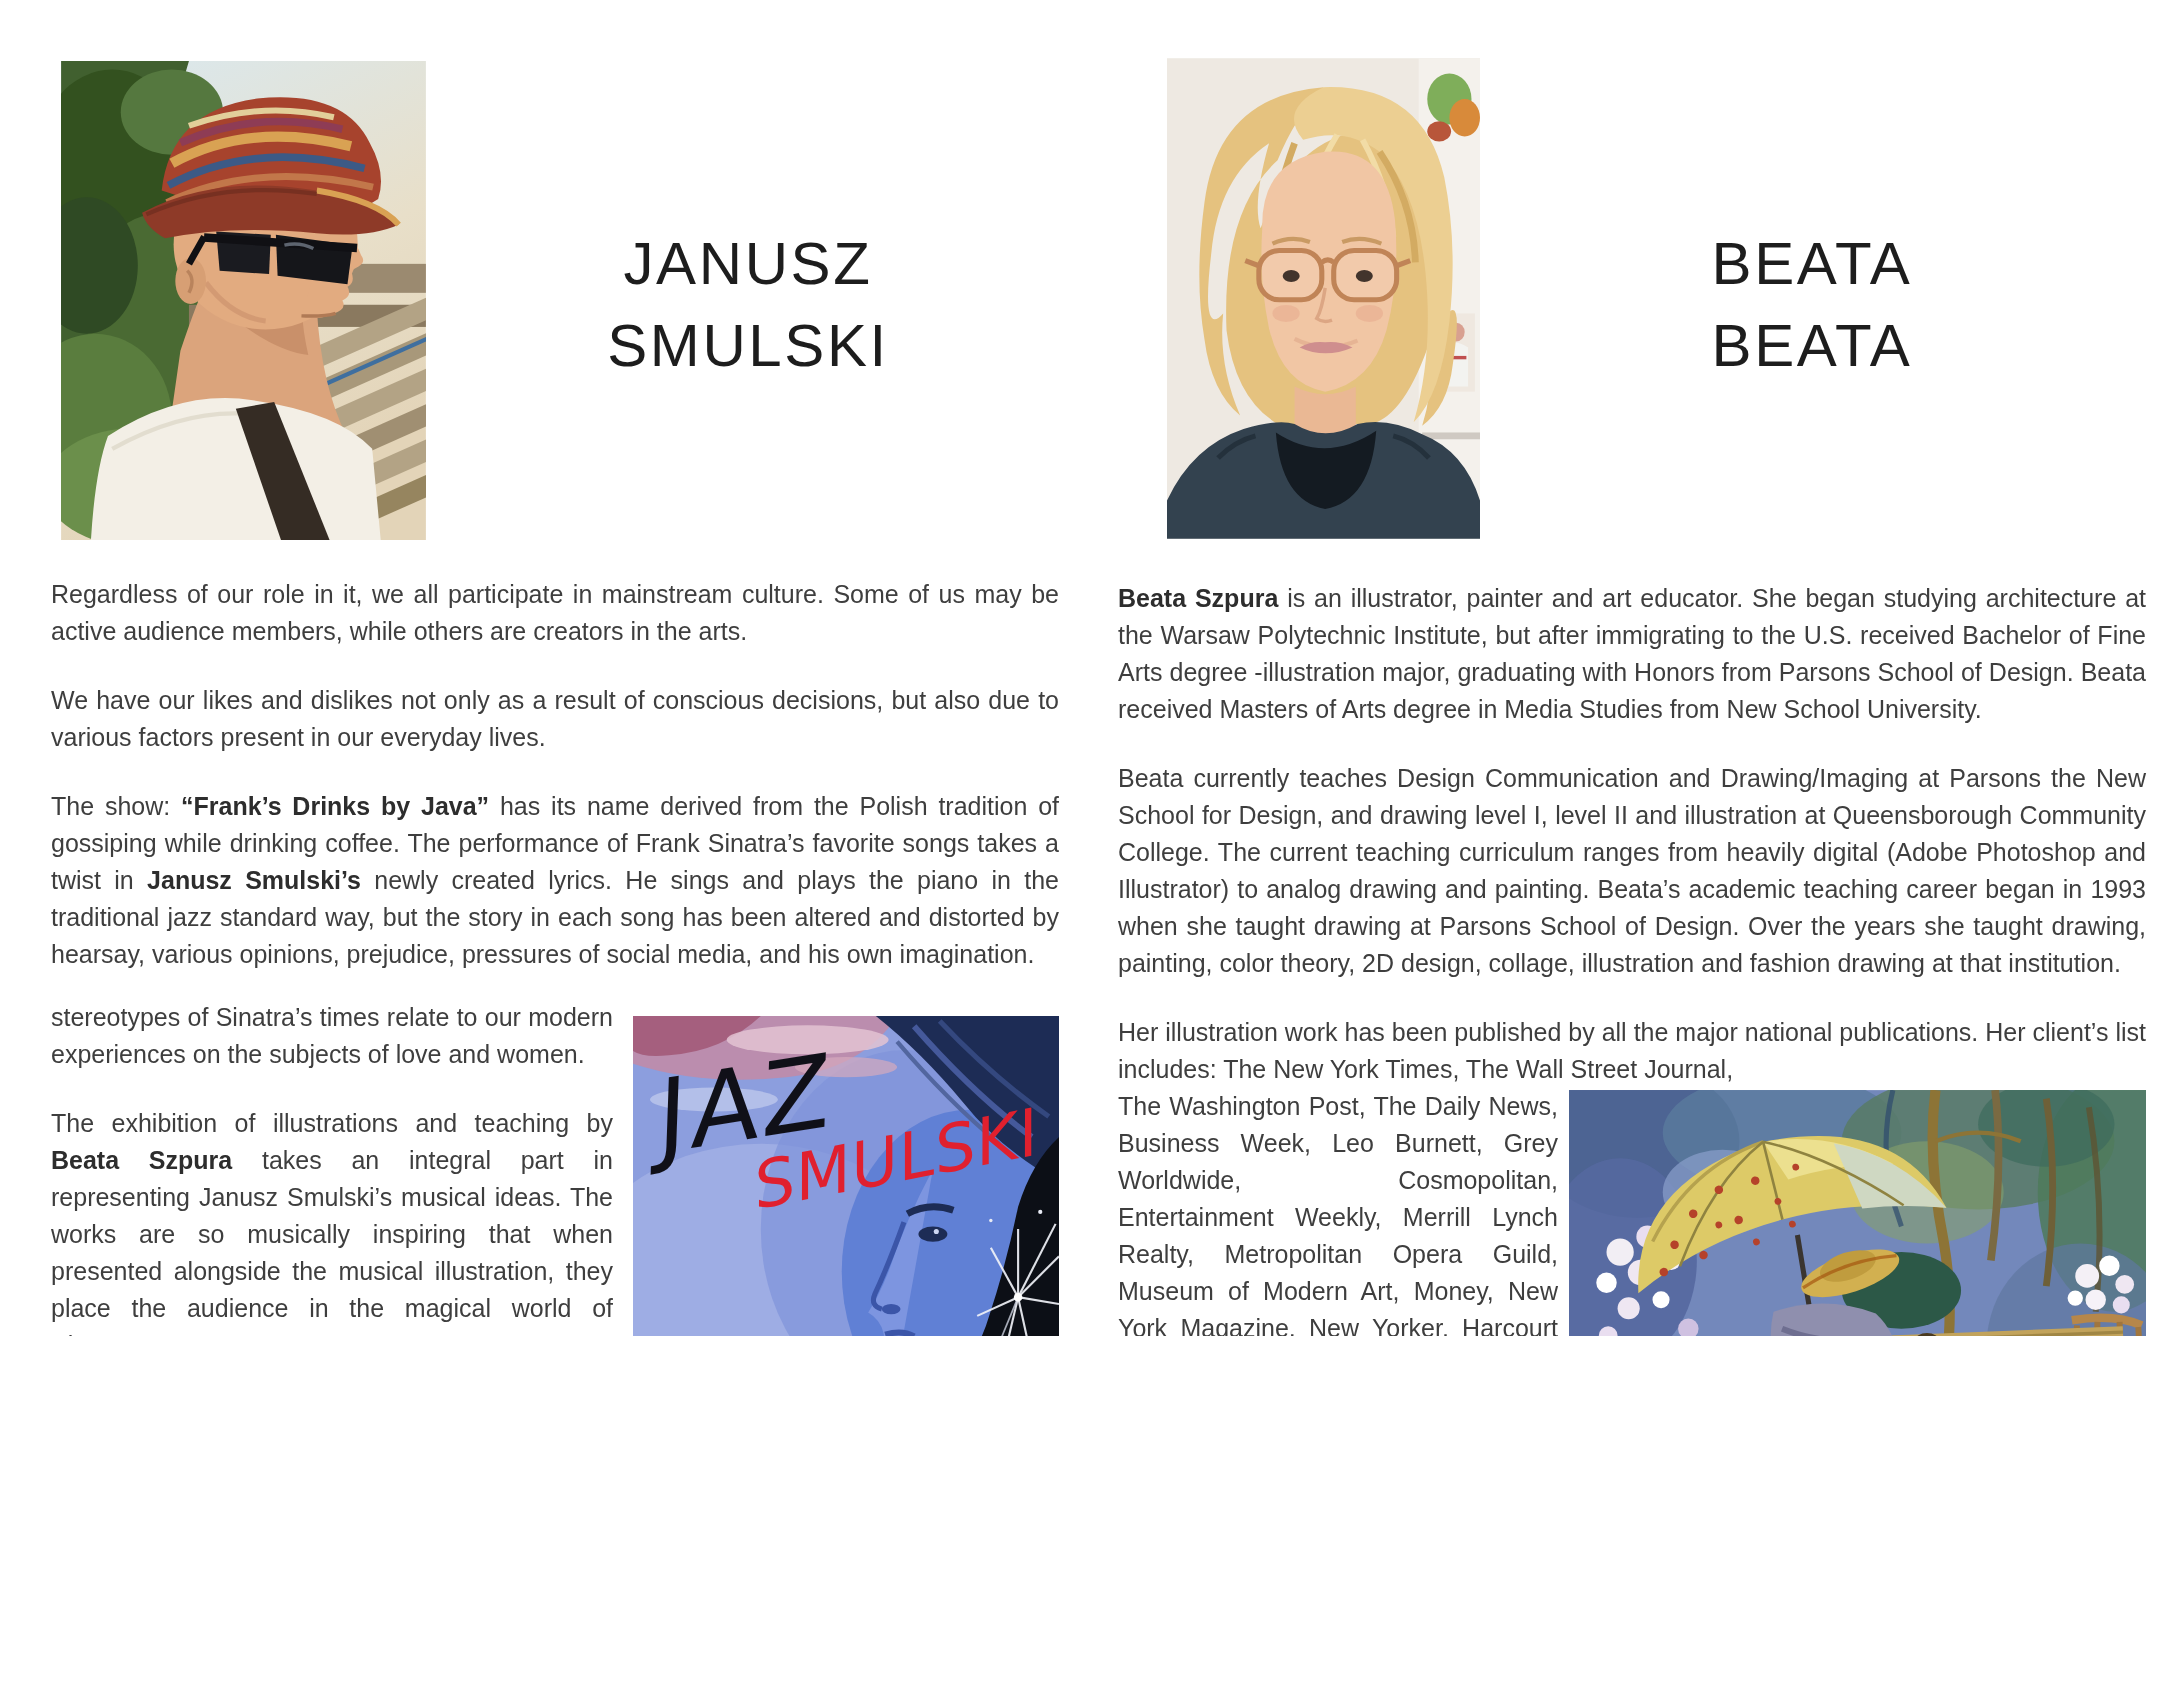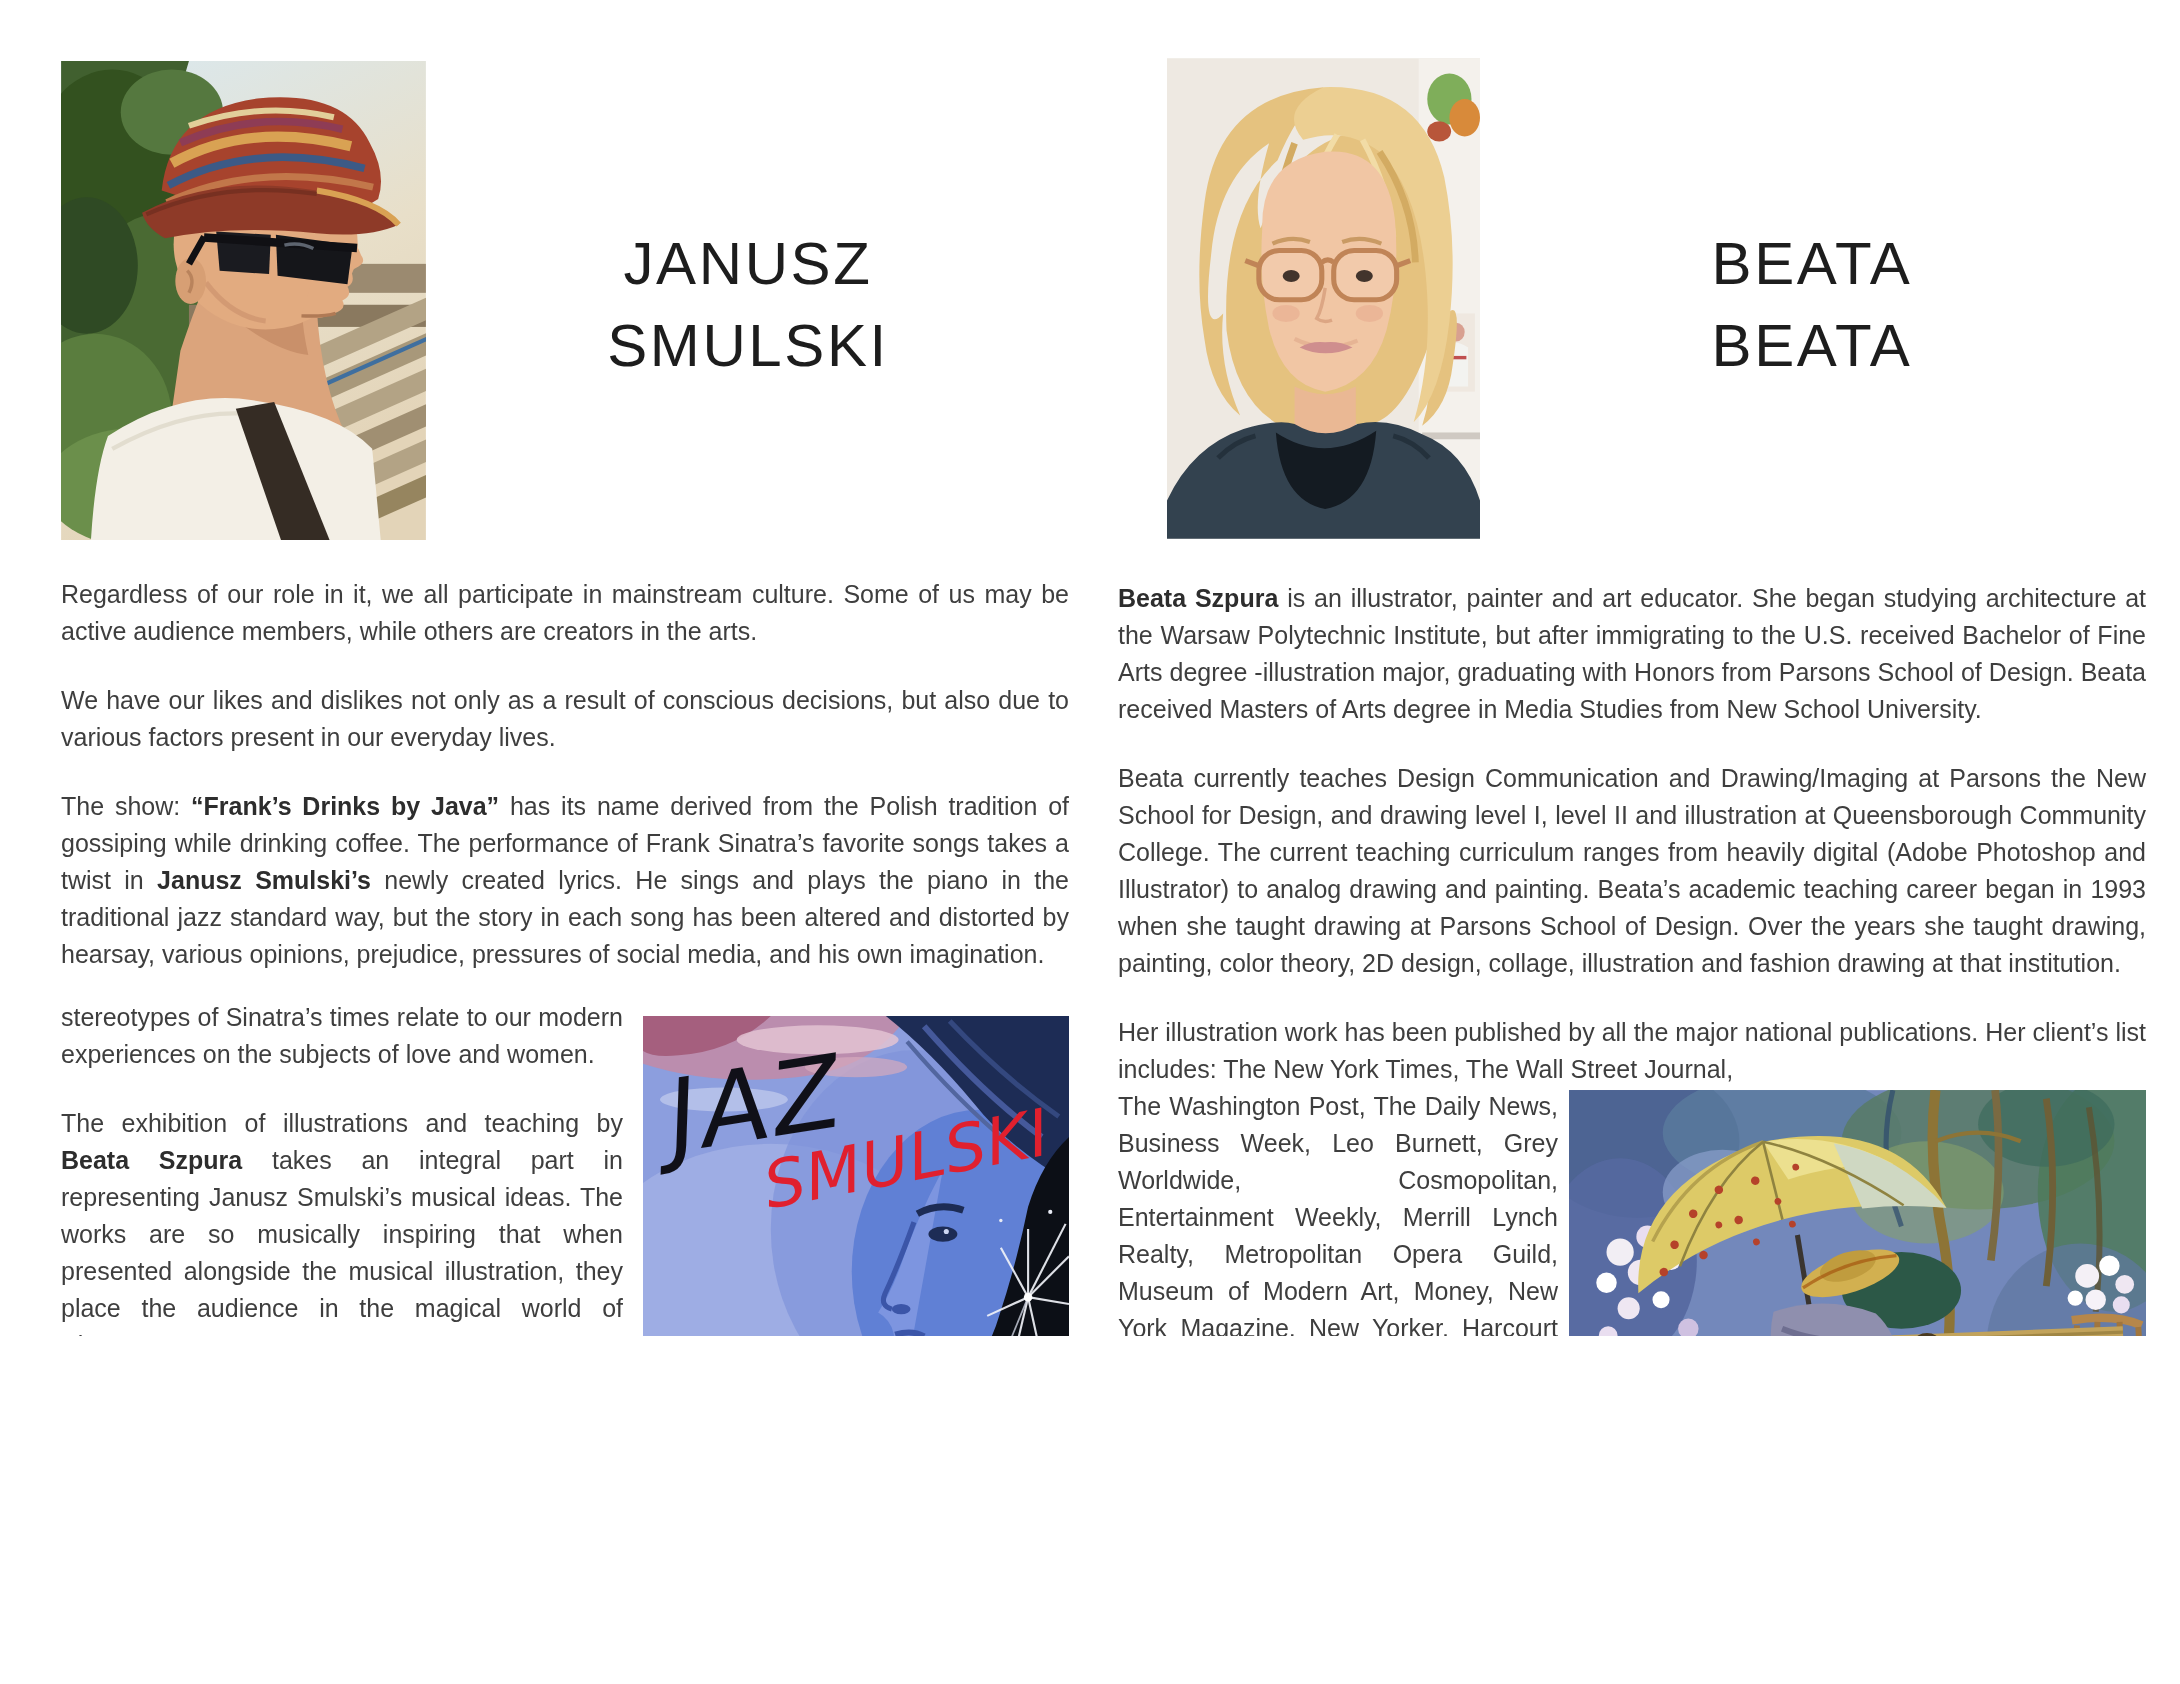--- a/index.html
+++ b/index.html
@@ -151,21 +151,21 @@
       <path d="M60,470 Q80,450 104,444" stroke="#24313c" stroke-width="6" fill="none"></path>
       <path d="M308,470 Q290,450 266,444" stroke="#24313c" stroke-width="6" fill="none"></path>
     </svg>
   </div>
 
   <div class="heading" style="left:1497px; top:223px; width:630px;">
     <div>BEATA</div>
     <div>BEATA</div>
   </div>
 
-  <div class="col" style="left:61px; top:576px; width:1008px;">
+  <div class="col" style="left:51px; top:576px; width:1008px;">
     <p>Regardless of our role in it, we all participate in mainstream culture. Some of us may be active audience members, while others are creators in the arts.</p>
     <p>We have our likes and dislikes not only as a result of conscious decisions, but also due to various factors present in our everyday lives.</p>
     <p class="tight"><span>The show: </span><b>“Frank’s Drinks by Java”</b><span> has its name derived from the Polish tradition of gossiping while drinking coffee. The performance of Frank Sinatra’s favorite songs takes a twist in </span><b>Janusz Smulski’s</b><span> newly created lyrics. He sings and plays the piano in the traditional jazz standard way, but the story in each song has been altered and distorted by hearsay, various opinions, prejudice, pressures of social media, and his own imagination.</span></p>
     <div class="bottom-row">
       <div class="narrow-left">
         <p>stereotypes of Sinatra’s times relate to our modern experiences on the subjects of love and women.</p>
         <p><span>The exhibition of illustrations and teaching by </span><b>Beata Szpura</b><span> takes an integral part in representing Janusz Smulski’s musical ideas. The works are so musically inspiring that when presented alongside the musical illustration, they place the audience in the magical world of Sinatra’s tunes.</span></p>
       </div>
 
       <div class="album-box">

